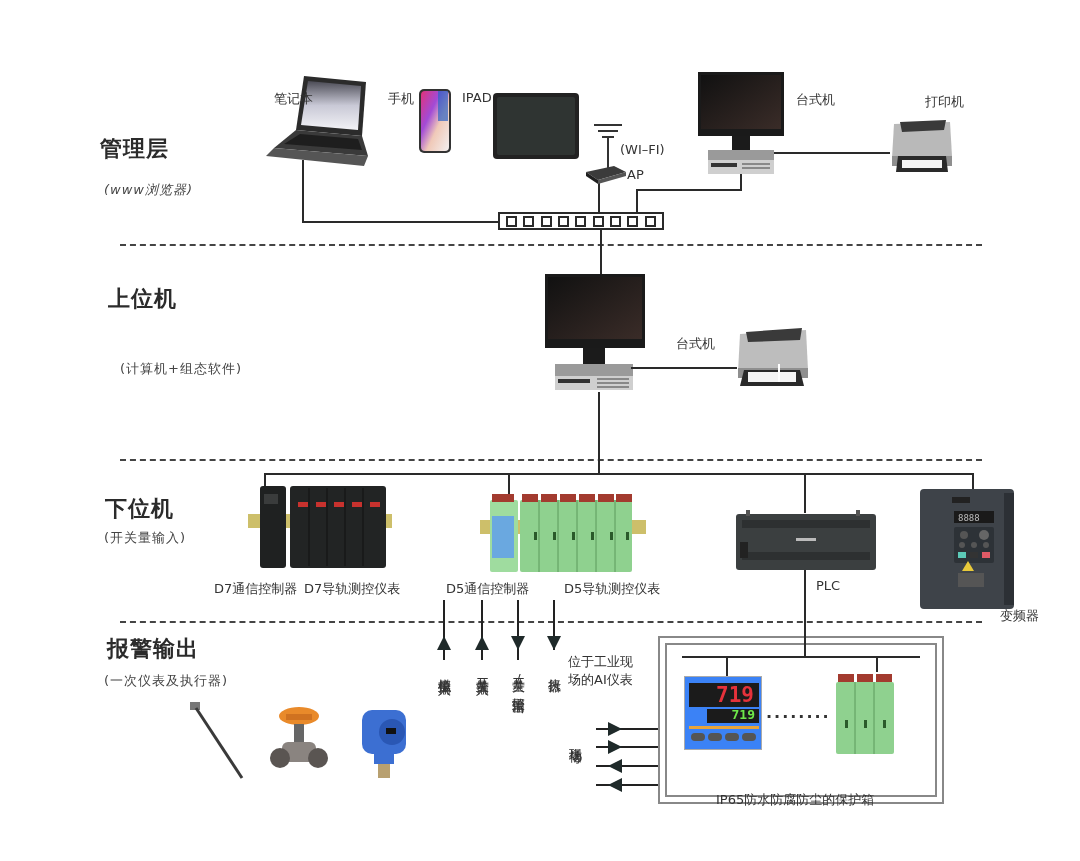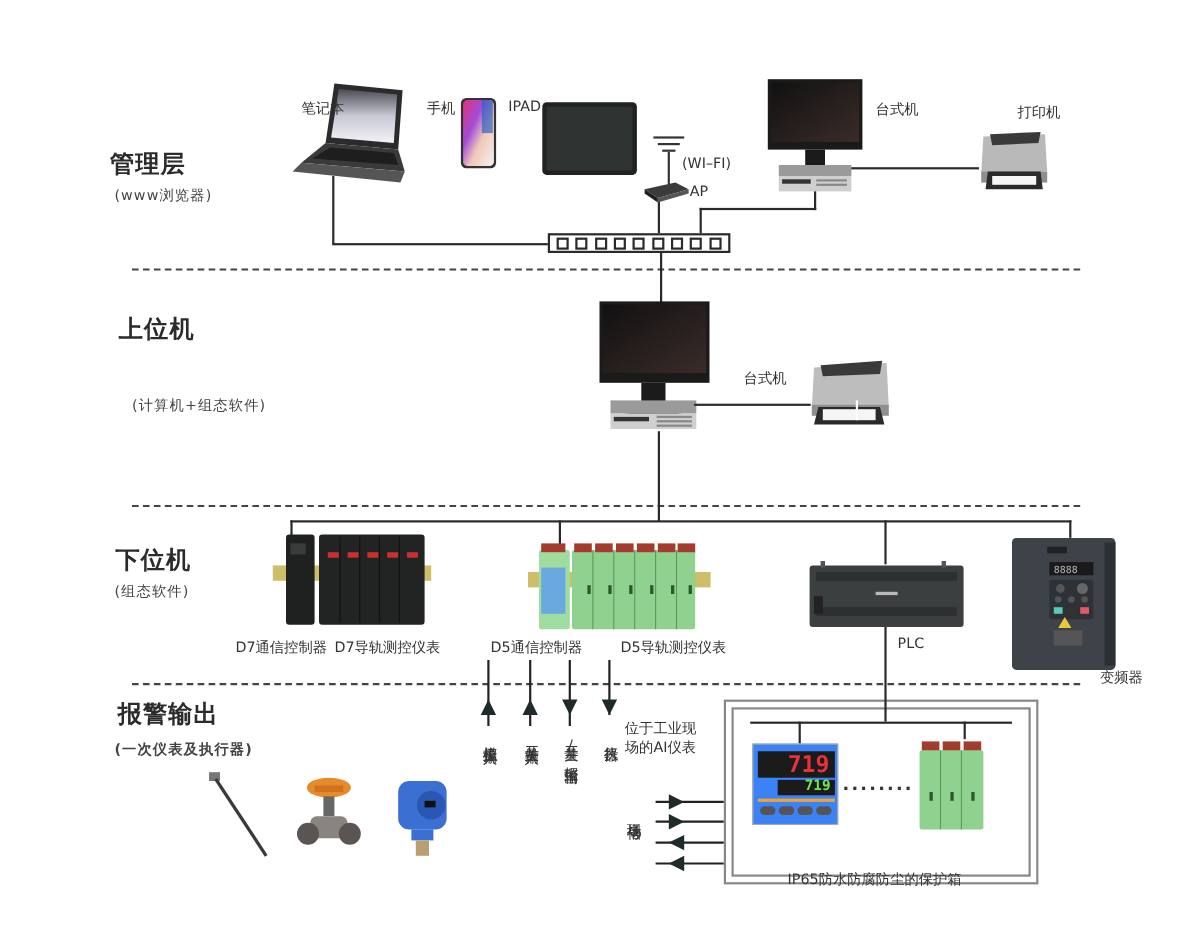--- a/index.html
+++ b/index.html
@@ -11,30 +11,30 @@
   .lbl { font-size: 13px; color: #333; white-space: nowrap; }
   .vlbl { font-size: 13px; color: #333; writing-mode: vertical-rl; text-orientation: upright; letter-spacing: 1px; line-height: 16px; }
   .dash { position: absolute; height: 0; border-top: 2px dashed #444; }
   .wire { position: absolute; background: #2a2a2a; }
   svg { position: absolute; overflow: visible; }
 </style>
 </head>
 <body>
 
 <div class="abs layer-title" style="left:100px;top:134px;">管理层</div>
-<div class="abs layer-sub" style="left:104px;top:169px;">(www浏览器)</div>
+<div class="abs layer-sub" style="left:104px;top:181px;font-style:italic;">(www浏览器)</div>
 
 <div class="abs layer-title" style="left:108px;top:284px;">上位机</div>
 <div class="abs layer-sub" style="left:120px;top:318px;margin-top:42px;">(计算机+组态软件)</div>
 
 <div class="abs layer-title" style="left:105px;top:494px;">下位机</div>
-<div class="abs layer-sub" style="left:104px;top:529px;">(组态软件)</div>
+<div class="abs layer-sub" style="left:104px;top:529px;">(开关量输入)</div>
 
 <div class="abs layer-title" style="left:107px;top:634px;">报警输出</div>
-<div class="abs layer-sub" style="left:104px;top:672px;font-weight:bold;">(一次仪表及执行器)</div>
+<div class="abs layer-sub" style="left:104px;top:672px;">(一次仪表及执行器)</div>
 
 <div class="dash" style="left:120px;top:244px;width:862px;"></div>
 <div class="dash" style="left:120px;top:459px;width:862px;"></div>
 <div class="dash" style="left:120px;top:621px;width:862px;"></div>
 
 <div class="wire" style="left:302px;top:160px;width:2px;height:62px;"></div>
 <div class="wire" style="left:302px;top:221px;width:198px;height:2px;"></div>
 <div class="wire" style="left:598px;top:181px;width:2px;height:33px;"></div>
 <div class="wire" style="left:636px;top:189px;width:2px;height:25px;"></div>
 <div class="wire" style="left:636px;top:189px;width:106px;height:2px;"></div>

